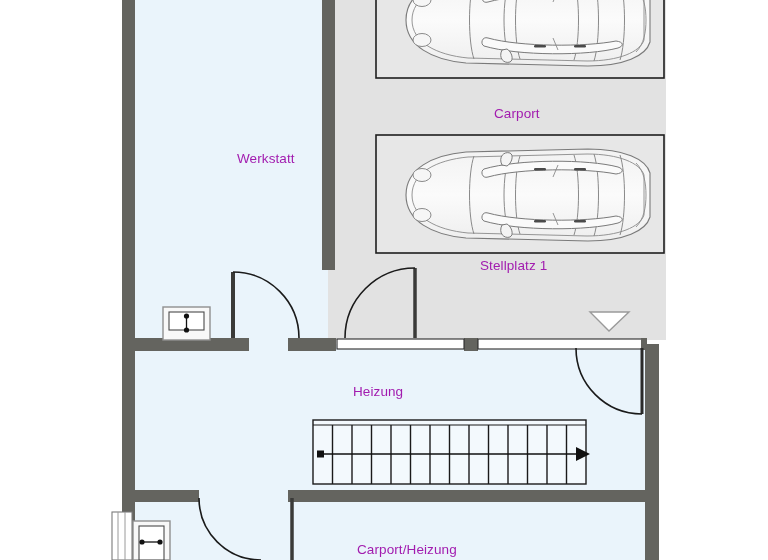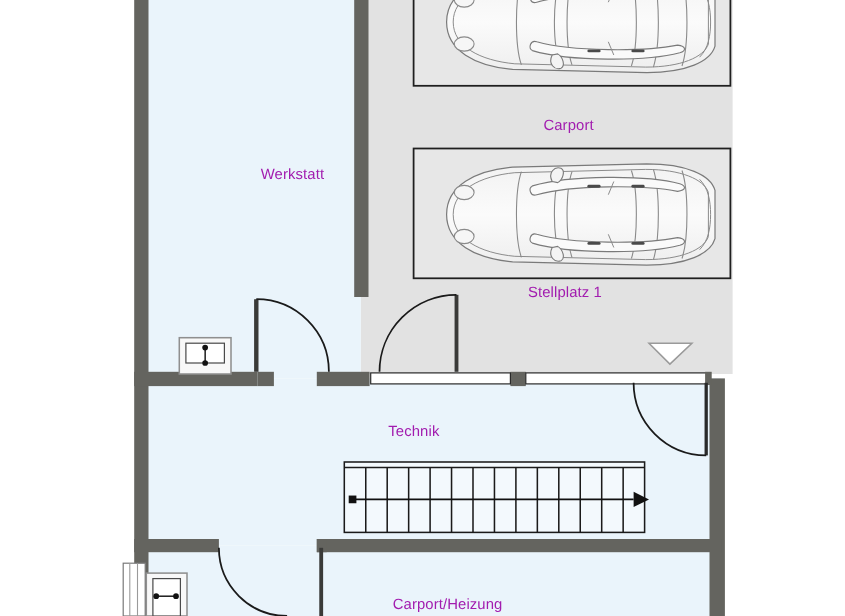--- a/index.html
+++ b/index.html
@@ -219,17 +219,17 @@
       <polygon points="590,312 629,312 609,331" fill="#ffffff" stroke="#9a9a9a" stroke-width="1.4"></polygon>
     </g>
   </svg>
 
   <div class="room-label label-werkstatt">Werkstatt</div>
 
   <div class="room-label label-carport">Carport</div>
 
   <div class="room-label label-stellplatz">Stellplatz 1</div>
 
-  <div class="room-label label-eingang">Technik</div>
+  <div class="room-label label-eingang">Heizung</div>
 
   <div class="room-label label-technik">Carport/Heizung</div>
 
 </div>
 
 </body></html>

